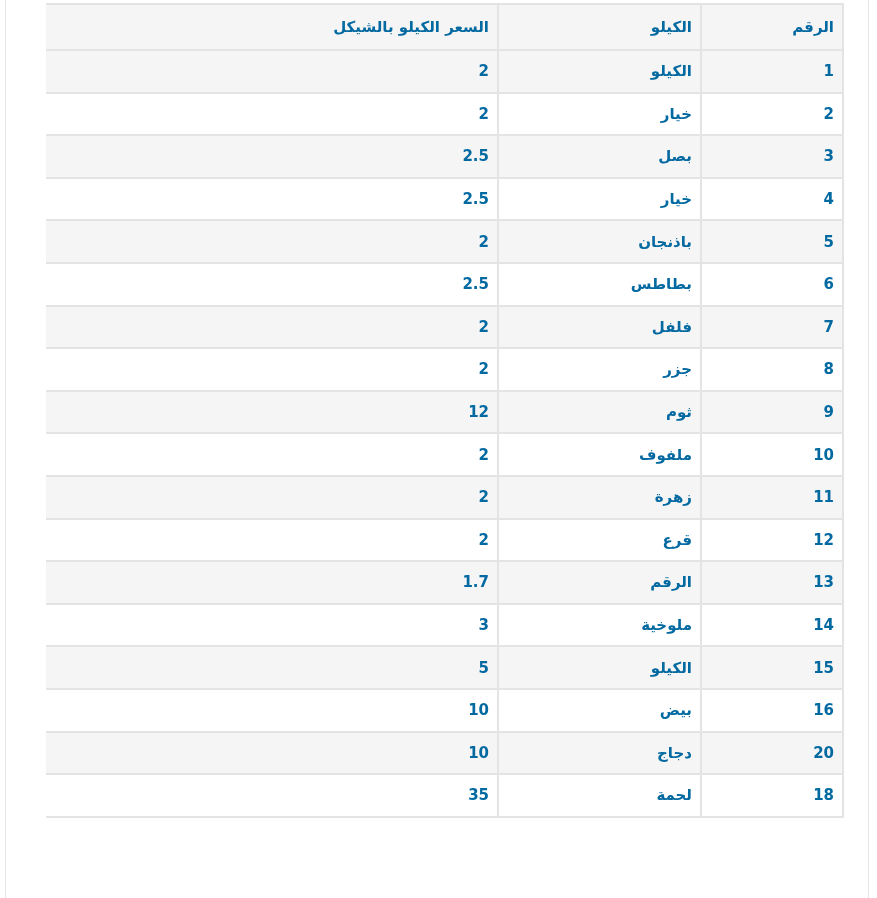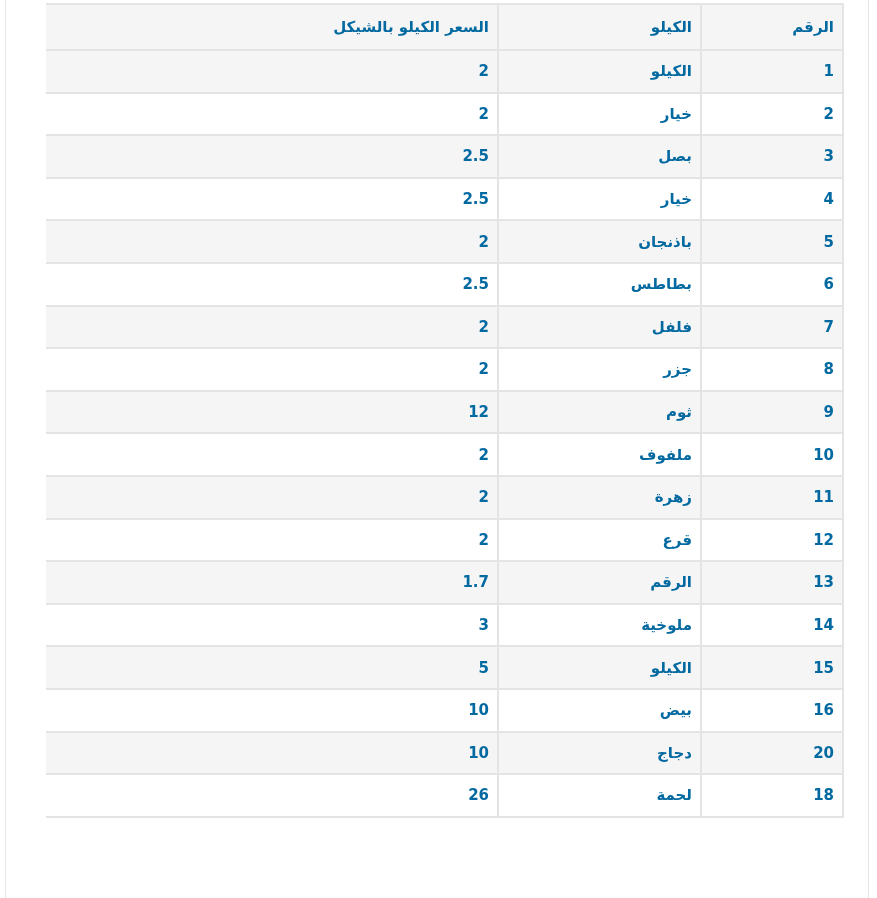--- a/index.html
+++ b/index.html
@@ -166,17 +166,17 @@
         <td>10</td>
       </tr>
       <tr>
         <td>20</td>
         <td>دجاج</td>
         <td>10</td>
       </tr>
       <tr>
         <td>18</td>
         <td>لحمة</td>
-        <td>26</td>
+        <td>35</td>
       </tr>
     </tbody>
   </table>
 </div>
 
 </body></html>

